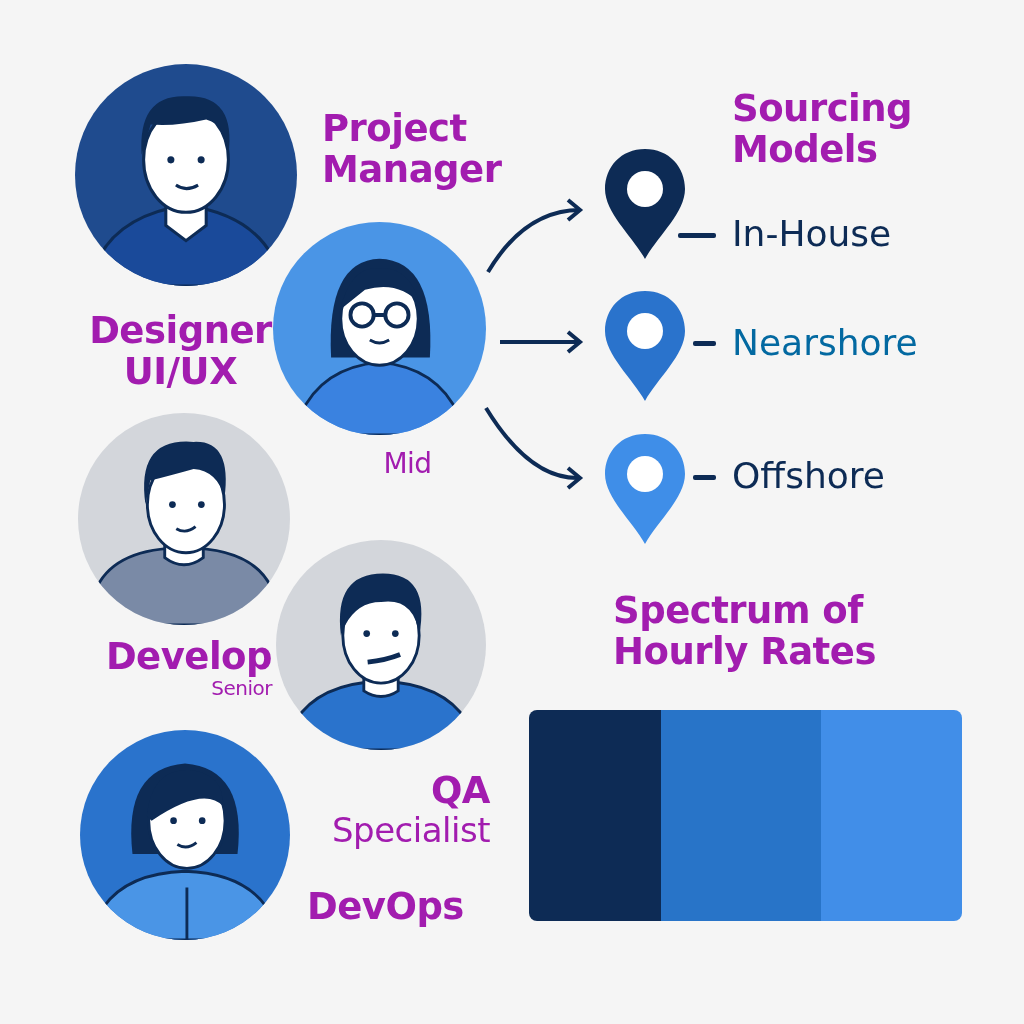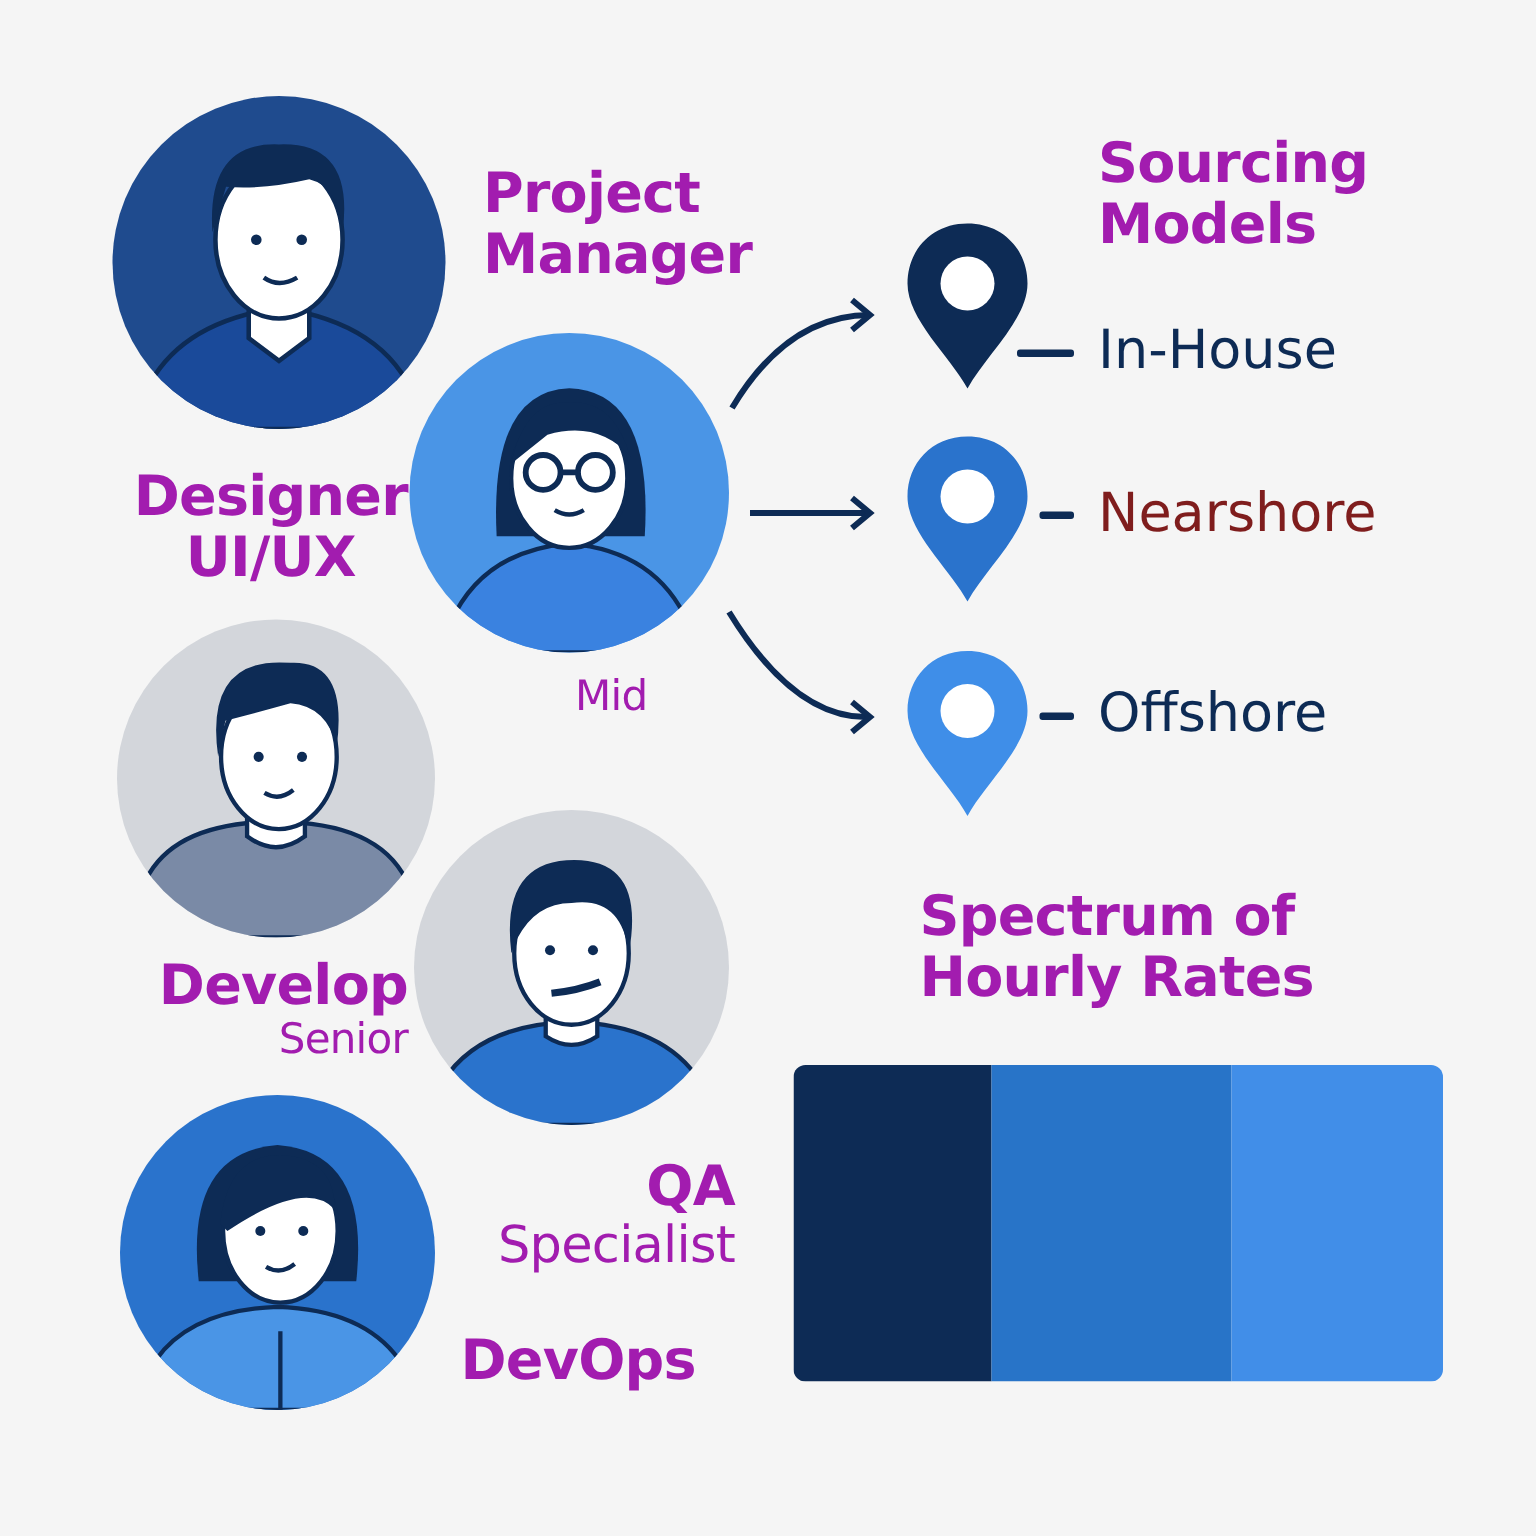--- a/index.html
+++ b/index.html
@@ -72,21 +72,21 @@
     <path d="M92 135 L92 158 Q110 170 128 158 L128 135Z" fill="#fff" stroke="#0d2b55" stroke-width="3"></path>
     <ellipse cx="110" cy="100" rx="40" ry="50" fill="#fff" stroke="#0d2b55" stroke-width="3"></ellipse>
     <path d="M68 100 Q60 35 112 35 Q162 35 150 100 Q145 60 110 65 Q85 65 72 90Z" fill="#0d2b55"></path>
     <circle cx="95" cy="98" r="3.5" fill="#0d2b55"></circle>
       <circle cx="125" cy="98" r="3.5" fill="#0d2b55"></circle>
     <path d="M96 128 Q115 126 130 120" stroke="#0d2b55" stroke-width="5" fill="none"></path>
   </svg>
 </div>
 <div class="abs lbl" style="left:82px;top:636px;font-size:37px;text-align:right;width:190px;">
   <div>Develop</div>
-  <div class="sub" style="font-size:28px;">Senior</div>
+  <div class="sub" style="font-size:20px;">Senior</div>
 </div>
 
 <div class="avatar" style="left:80px;top:730px;width:210px;height:210px;background:#2a73cc;">
   <svg viewBox="0 0 220 220">
     <path d="M25 185 Q50 150 110 148 Q170 150 195 185 L195 220 L25 220Z" fill="#4a95e6" stroke="#0d2b55" stroke-width="3"></path>
     <line x1="112" y1="165" x2="112" y2="220" stroke="#0d2b55" stroke-width="3"></line>
     <path d="M55 130 Q45 40 110 35 Q175 40 165 130 Z" fill="#0d2b55"></path>
     <ellipse cx="112" cy="95" rx="40" ry="50" fill="#fff" stroke="#0d2b55" stroke-width="3"></ellipse>
     <path d="M70 90 Q75 40 115 42 Q150 45 150 80 Q130 58 75 95Z" fill="#0d2b55"></path>
     <circle cx="98" cy="95" r="3.5" fill="#0d2b55"></circle>
@@ -119,21 +119,21 @@
   <circle cx="42" cy="42" r="18" fill="#fff"></circle>
 </svg>
 <div class="dash" style="left:678px;top:233px;width:38px;"></div>
 <div class="abs" style="left:732px;top:213px;font-size:36px;color:#0d2b55;">In-House</div>
 
 <svg class="pin" style="left:603px;top:289px;" width="84" height="115" viewBox="0 0 84 115">
   <path d="M42 2 C18 2 2 20 2 42 C2 66 30 90 42 112 C54 90 82 66 82 42 C82 20 66 2 42 2Z" fill="#2a73cc"></path>
   <circle cx="42" cy="42" r="18" fill="#fff"></circle>
 </svg>
 <div class="dash" style="left:693px;top:341px;width:23px;"></div>
-<div class="abs" style="left:732px;top:322px;font-size:36px;color:#7f1d1d;text-align:right;">Nearshore</div>
+<div class="abs" style="left:732px;top:322px;font-size:36px;color:#0369a1;text-align:right;">Nearshore</div>
 
 <svg class="pin" style="left:603px;top:432px;" width="84" height="115" viewBox="0 0 84 115">
   <path d="M42 2 C18 2 2 20 2 42 C2 66 30 90 42 112 C54 90 82 66 82 42 C82 20 66 2 42 2Z" fill="#3f8ee8"></path>
   <circle cx="42" cy="42" r="18" fill="#fff"></circle>
 </svg>
 <div class="dash" style="left:693px;top:475px;width:23px;"></div>
 <div class="abs" style="left:732px;top:455px;font-size:36px;color:#0d2b55;">Offshore</div>
 
 <div class="abs lbl" style="left:613px;top:590px;font-size:37px;">
   <div>Spectrum of</div>

